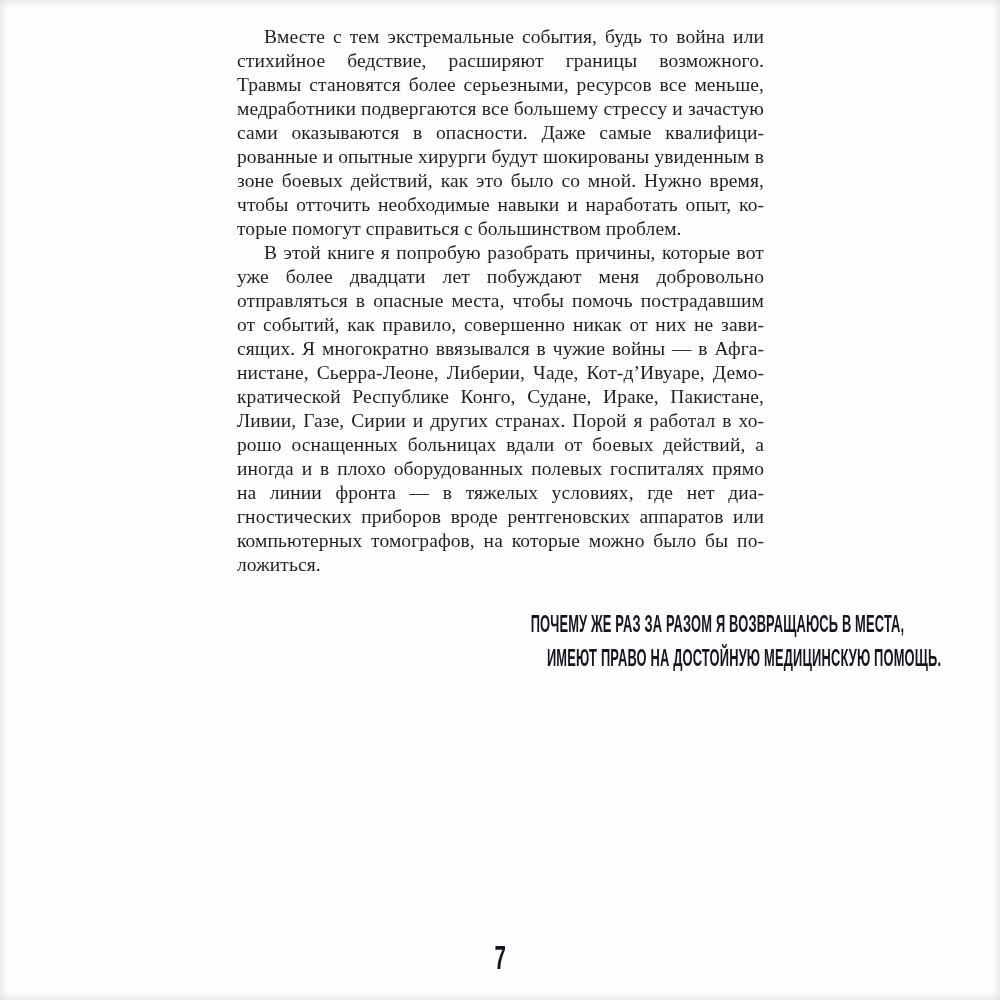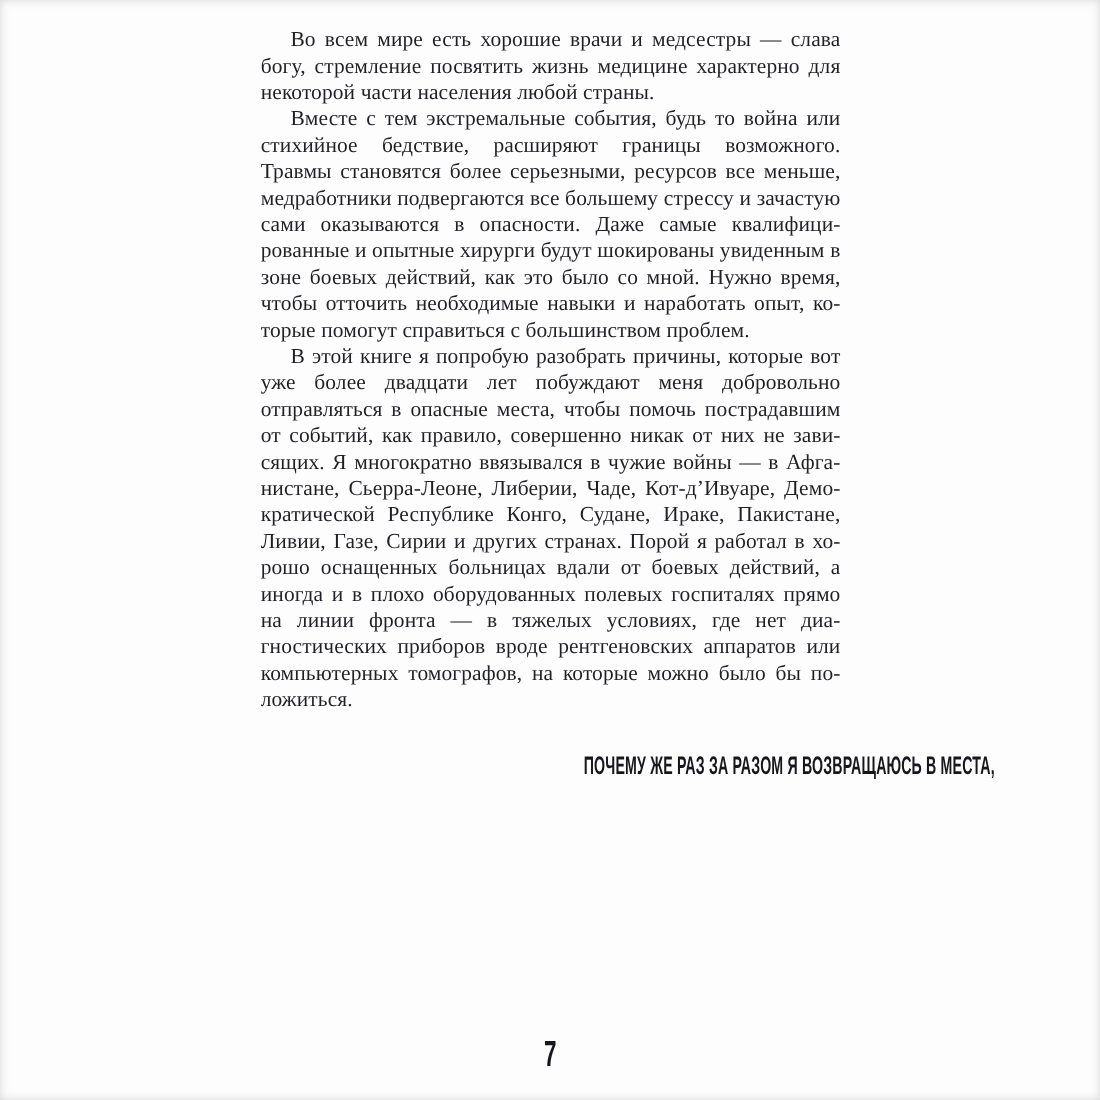--- a/index.html
+++ b/index.html
@@ -79,29 +79,31 @@
     transform-origin: 50% 50%;
   }
 </style>
 </head>
 <body>
 
 <div class="page">
 
   <div class="text-column">
 
-    <p>Во всем мире есть хорошие врачи и медсестры — слава богу, стремление посвятить жизнь медицине характерно для некоторой части населения любой страны.</p>
 
     <p>Вместе с тем экстремальные события, будь то война или стихийное бедствие, расширяют границы возможного. Травмы становятся более серьезными, ресурсов все меньше, медработники подвергаются все большему стрессу и зача­стую сами оказываются в опасности. Даже самые квалифици­рованные и опытные хирурги будут шокированы увиденным в зоне боевых действий, как это было со мной. Нужно время, чтобы отточить необходимые навыки и наработать опыт, ко­торые помогут справиться с большинством проблем.</p>
 
     <p>В этой книге я попробую разобрать причины, которые вот уже более двадцати лет побуждают меня добровольно отправляться в опасные места, чтобы помочь пострадавшим от событий, как правило, совершенно никак от них не зави­сящих. Я многократно ввязывался в чужие войны — в Афга­нистане, Сьерра-Леоне, Либерии, Чаде, Кот-д’Ивуаре, Демо­кратической Республике Конго, Судане, Ираке, Пакистане, Ливии, Газе, Сирии и других странах. Порой я работал в хо­рошо оснащенных больницах вдали от боевых действий, а иногда и в плохо оборудованных полевых госпиталях прямо на линии фронта — в тяжелых условиях, где нет диа­гностических приборов вроде рентгеновских аппаратов или компьютерных томографов, на которые можно было бы по­ложиться.</p>
 
     <div class="pull-quote">
       <div class="pq-line">
         <span>ПОЧЕМУ ЖЕ РАЗ ЗА РАЗОМ Я ВОЗВРАЩАЮСЬ В МЕСТА,</span>
+      </div>
+      <div class="pq-line">
+        <span>ИМЕЮТ ПРАВО НА ДОСТОЙНУЮ МЕДИЦИНСКУЮ ПОМОЩЬ.</span>
       </div>
     </div>
 
 
   </div>
 
   <div class="page-number">
     <span>7</span>
   </div>
 

